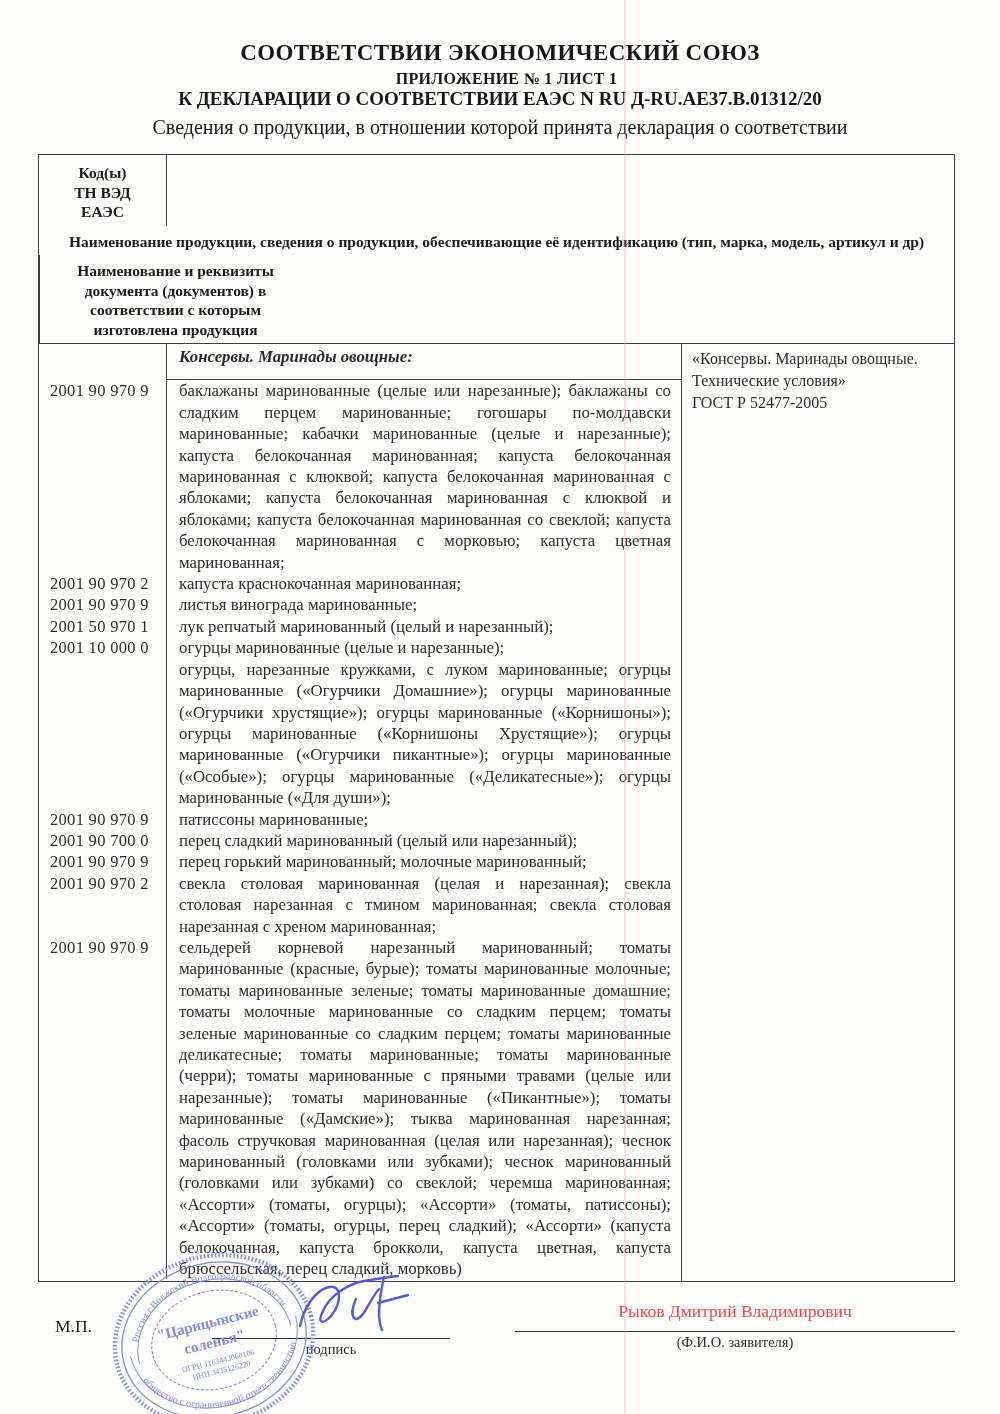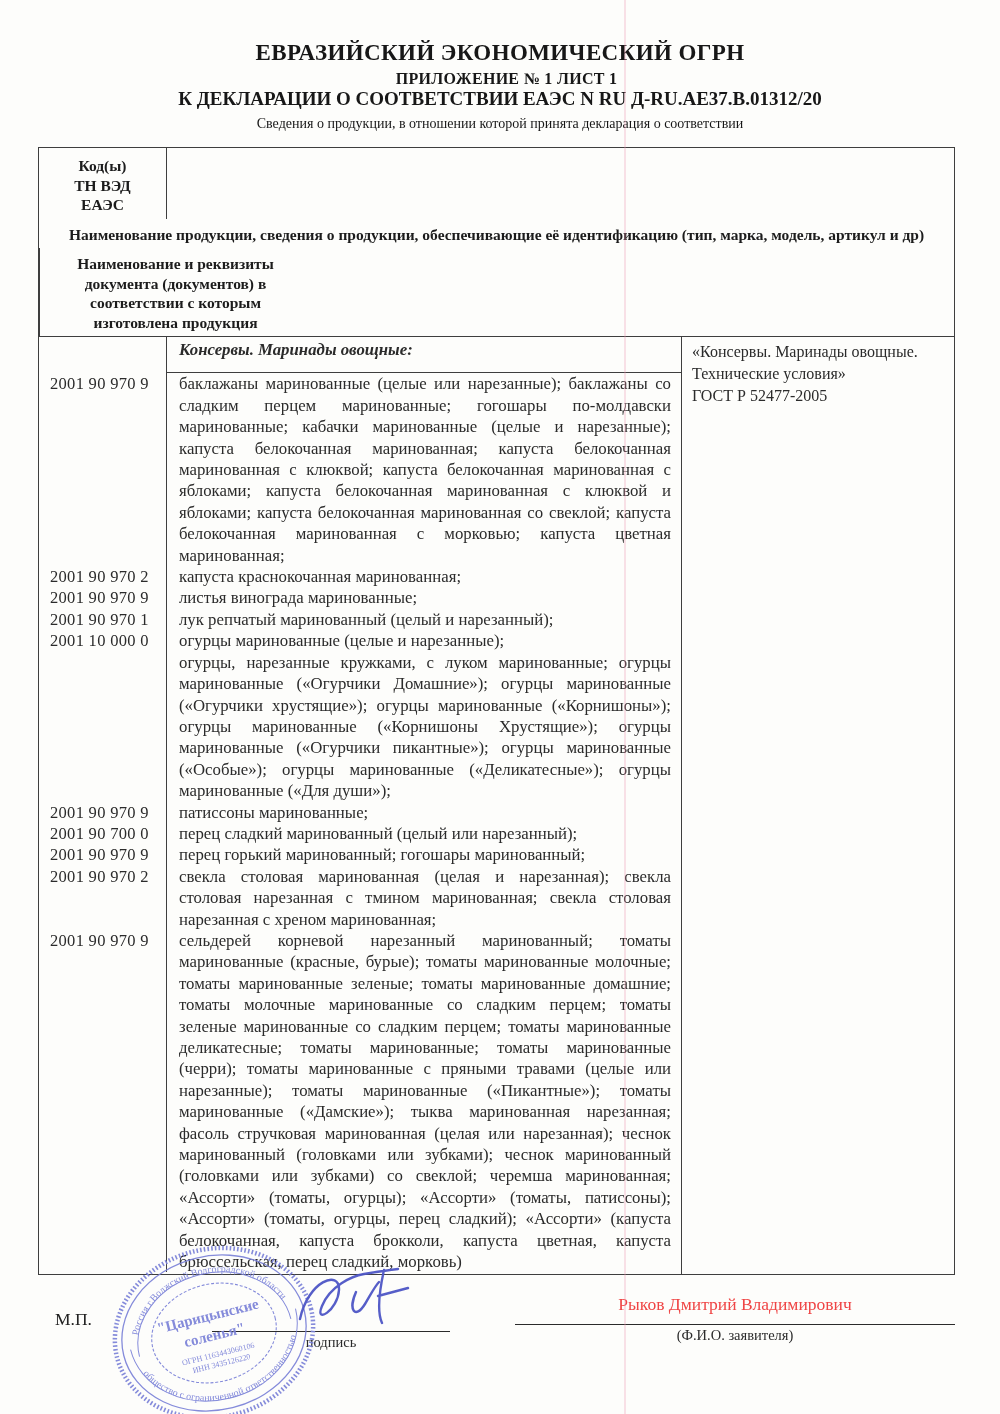--- a/index.html
+++ b/index.html
@@ -16,21 +16,21 @@
   }
   .scanline {
     position: absolute; left: 624px; top: 0; width: 2px; height: 100%;
     background: rgba(236,150,175,.28); z-index: 6; pointer-events: none;
   }
   
   .doc-header { padding-top: 40px; text-align: center; color:#171717; }
   .doc-title { font-size: 23px; font-weight: bold; letter-spacing: .4px; }
   .doc-sub { font-size: 16px; font-weight: bold; margin-top: 4px; letter-spacing:.3px;padding-left:13px; }
   .doc-decl { font-size: 19px; font-weight: bold; }
-  .doc-desc { font-size: 14px; margin-top: 6px; font-family: Liberation Serif, serif; }
+  .doc-desc { font-size: 20px; margin-top: 6px; font-family: Liberation Serif, serif; }
   
   .tbl {
     margin: 15px 45px 0 38px;
     border: 1.6px solid #3e3e3e;
   }
   .thead { display: flex; border-bottom: 1.6px solid #3e3e3e; font-weight: bold; text-align: center; color:#1c1c1c;flex-direction:column; }
   .th { font-size: 15.5px; line-height: 19.5px; padding: 4px 6px; }
   .th1 { width: 128px; border-right: 1.6px solid #3e3e3e; white-space: pre-line; padding-top: 8px; flex: none; }
   .th2 { flex: 1; padding-top: 6px; }
   .th3 { width: 272px; border-left: 1.6px solid #3e3e3e; flex: none; padding-top: 6px; }
@@ -65,21 +65,21 @@
   .nameline { position: absolute; left: 515px; top: 43px; width: 440px; border-top: 1.5px solid #2b2b2b; }
   .namelabel { position: absolute; left: 515px; top: 46px; width: 440px; text-align: center; font-size: 14.5px; }
 </style>
 </head>
 <body>
 
 <div class="page">
   <div class="scanline"></div>
 
   <div class="doc-header">
-    <div class="doc-title">ЕВРАЗИЙСКИЙ ЭКОНОМИЧЕСКИЙ ОГРН</div>
+    <div class="doc-title">СООТВЕТСТВИИ ЭКОНОМИЧЕСКИЙ СОЮЗ</div>
     <div class="doc-sub">ПРИЛОЖЕНИЕ № 1 ЛИСТ 1</div>
     <div class="doc-decl">К ДЕКЛАРАЦИИ О СООТВЕТСТВИИ ЕАЭС N RU Д-RU.АЕ37.В.01312/20</div>
     <div class="doc-desc">Сведения о продукции, в отношении которой принята декларация о соответствии</div>
   </div>
 
   <div class="tbl">
     <div class="thead">
       <div class="th th1">Код(ы)
 ТН ВЭД
 ЕАЭС</div>
@@ -98,42 +98,42 @@
           </div>
           <div class="trow">
             <div class="code-cell">2001 90 970 2</div>
             <div class="text-cell">капуста краснокочанная маринованная;</div>
           </div>
           <div class="trow">
             <div class="code-cell">2001 90 970 9</div>
             <div class="text-cell">листья винограда маринованные;</div>
           </div>
           <div class="trow">
-            <div class="code-cell">2001 90 970 1</div>
+            <div class="code-cell">2001 50 970 1</div>
             <div class="text-cell">лук репчатый маринованный (целый и нарезанный);</div>
           </div>
           <div class="trow">
             <div class="code-cell">2001 10 000 0</div>
             <div class="text-cell">огурцы маринованные (целые и нарезанные);</div>
           </div>
           <div class="trow">
             <div class="code-cell"></div>
             <div class="text-cell">огурцы, нарезанные кружками, с луком маринованные; огурцы маринованные («Огурчики Домашние»); огурцы маринованные («Огурчики хрустящие»); огурцы маринованные («Корнишоны»); огурцы маринованные («Корнишоны Хрустящие»); огурцы маринованные («Огурчики пикантные»); огурцы маринованные («Особые»); огурцы маринованные («Деликатесные»); огурцы маринованные («Для души»);</div>
           </div>
           <div class="trow">
             <div class="code-cell">2001 90 970 9</div>
             <div class="text-cell">патиссоны маринованные;</div>
           </div>
           <div class="trow">
             <div class="code-cell">2001 90 700 0</div>
             <div class="text-cell">перец сладкий маринованный (целый или нарезанный);</div>
           </div>
           <div class="trow">
             <div class="code-cell">2001 90 970 9</div>
-            <div class="text-cell">перец горький маринованный; гогошары маринованный;</div>
+            <div class="text-cell">перец горький маринованный; молочные маринованный;</div>
           </div>
           <div class="trow">
             <div class="code-cell">2001 90 970 2</div>
             <div class="text-cell">свекла столовая маринованная (целая и нарезанная); свекла столовая нарезанная с тмином маринованная; свекла столовая нарезанная с хреном маринованная;</div>
           </div>
           <div class="trow">
             <div class="code-cell">2001 90 970 9</div>
             <div class="text-cell">сельдерей корневой нарезанный маринованный; томаты маринованные (красные, бурые); томаты маринованные молочные; томаты маринованные зеленые; томаты маринованные домашние; томаты молочные маринованные со сладким перцем; томаты зеленые маринованные со сладким перцем; томаты маринованные деликатесные; томаты маринованные; томаты маринованные (черри); томаты маринованные с пряными травами (целые или нарезанные); томаты маринованные («Пикантные»); томаты маринованные («Дамские»); тыква маринованная нарезанная; фасоль стручковая маринованная (целая или нарезанная); чеснок маринованный (головками или зубками); чеснок маринованный (головками или зубками) со свеклой; черемша маринованная; «Ассорти» (томаты, огурцы); «Ассорти» (томаты, патиссоны); «Ассорти» (томаты, огурцы, перец сладкий); «Ассорти» (капуста белокочанная, капуста брокколи, капуста цветная, капуста брюссельская, перец сладкий, морковь)</div>
           </div>
         </div>

